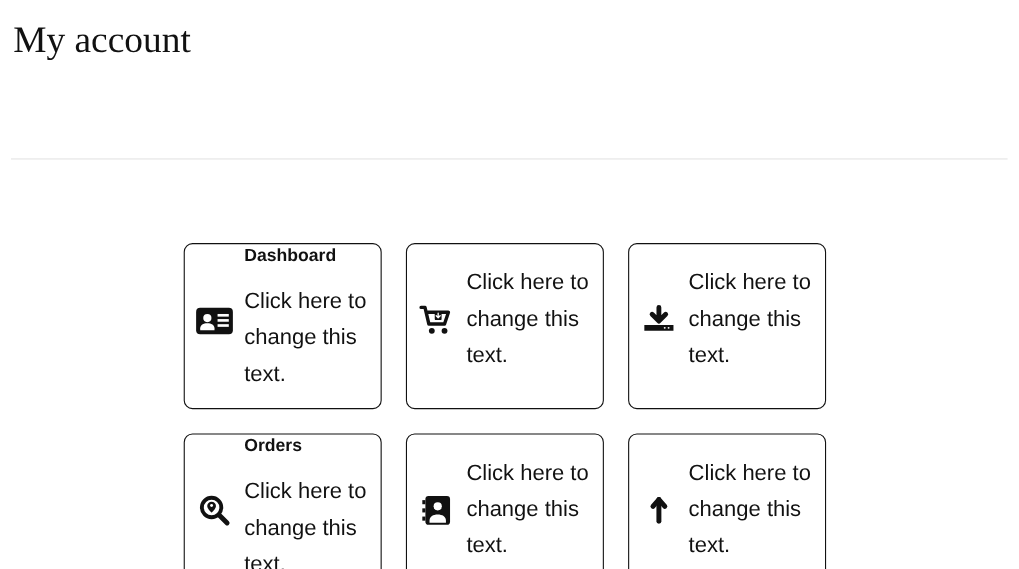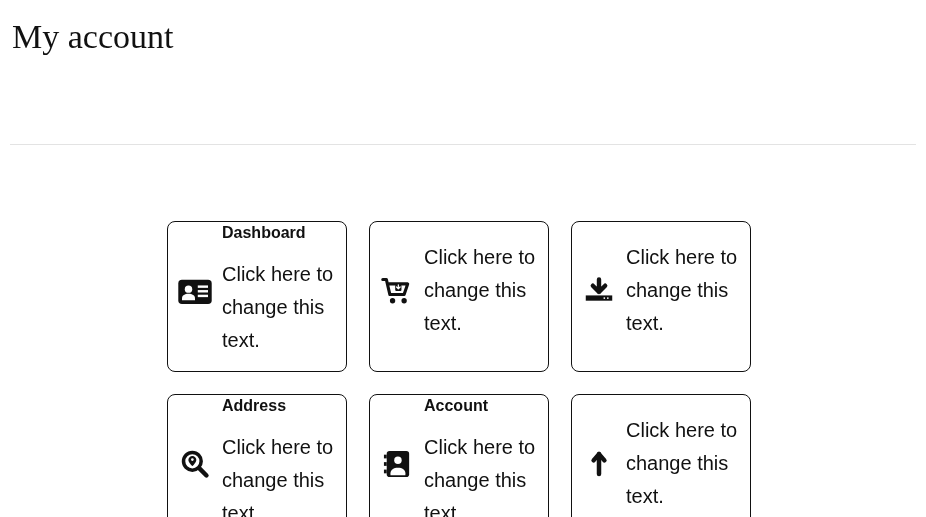--- a/index.html
+++ b/index.html
@@ -123,38 +123,37 @@
   <div class="card">
     <div class="card-icon">
       <svg viewBox="0 0 34 34" width="30" height="30">
         <circle cx="14" cy="14" r="10" stroke="#111" stroke-width="4" fill="none"></circle>
         <path d="M22 22l8 8" stroke="#111" stroke-width="5" stroke-linecap="round"></path>
         <path d="M14 8c-2.5 0-4.5 2-4.5 4.4 0 3 4.5 7 4.5 7s4.5-4 4.5-7C18.5 10 16.5 8 14 8z"></path>
         <circle cx="14" cy="12" r="1.5" fill="#fff"></circle>
       </svg>
     </div>
     <div class="card-body">
-      <div class="card-title">Address</div>
+      <div class="card-title">Orders</div>
       <div class="card-desc">Click here to change this text.</div>
     </div>
   </div>
 
   <div class="card">
     <div class="card-icon">
       <svg viewBox="0 0 30 32" width="28" height="30">
         <rect x="4" y="2" width="24" height="28" rx="3"></rect>
         <rect x="1" y="6" width="3" height="4" fill="#111"></rect>
         <rect x="1" y="14" width="3" height="4" fill="#111"></rect>
         <rect x="1" y="22" width="3" height="4" fill="#111"></rect>
         <circle cx="16" cy="12" r="4" fill="#fff"></circle>
         <path d="M8 26c0-4 3.5-6 8-6s8 2 8 6v2H8z" fill="#fff"></path>
       </svg>
     </div>
     <div class="card-body">
-      <div class="card-title">Account</div>
       <div class="card-desc">Click here to change this text.</div>
     </div>
   </div>
 
   <div class="card">
     <div class="card-icon">
       <svg viewBox="0 0 20 30" width="18" height="28">
         <path d="M10 4v22" stroke="#111" stroke-width="5" stroke-linecap="round"></path>
         <path d="M10 4l-6 7m6-7l6 7" stroke="#111" stroke-width="5" stroke-linecap="round" stroke-linejoin="round" fill="none"></path>
       </svg>

